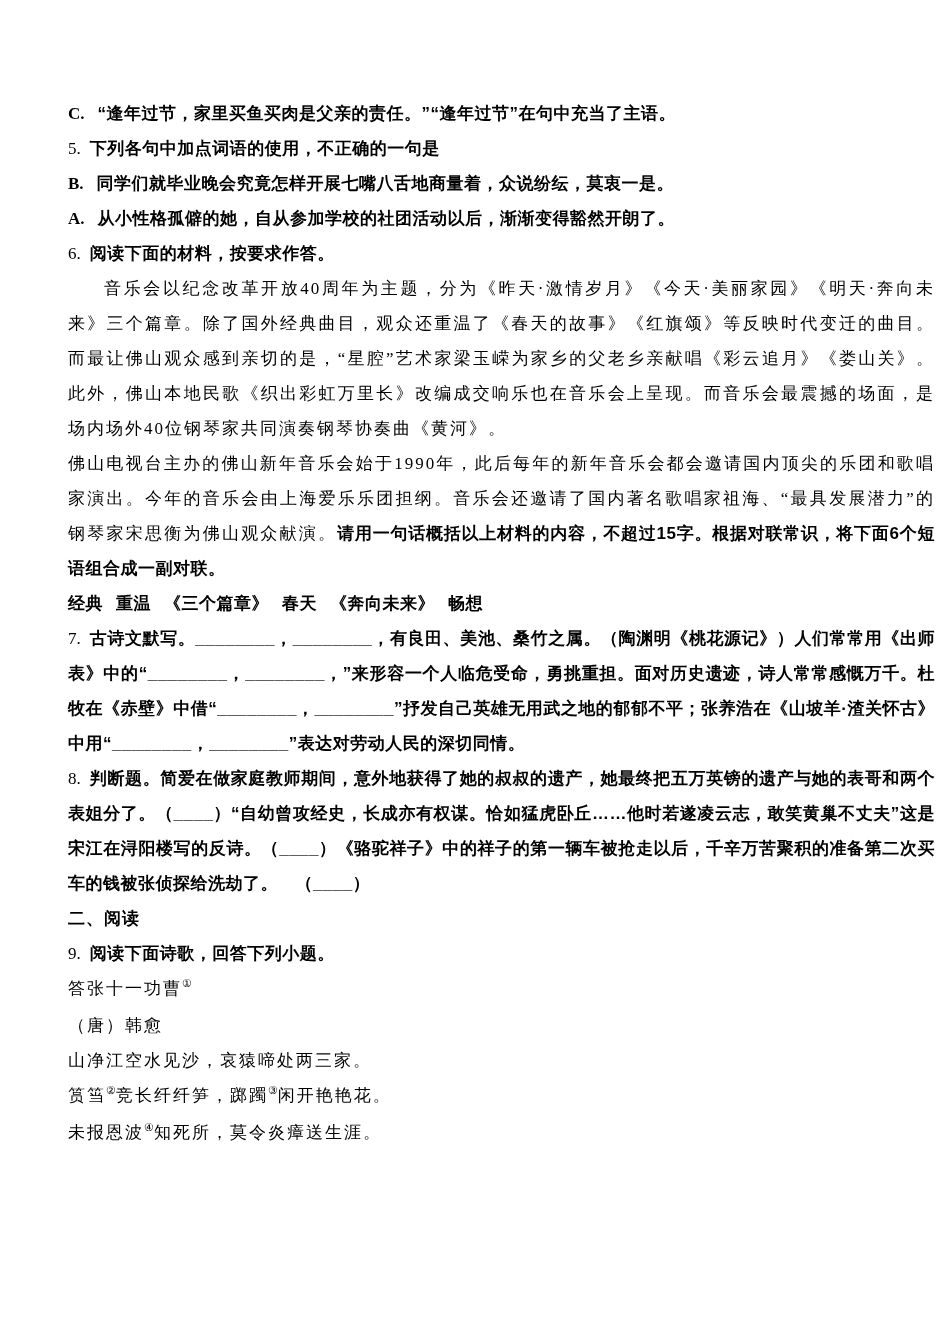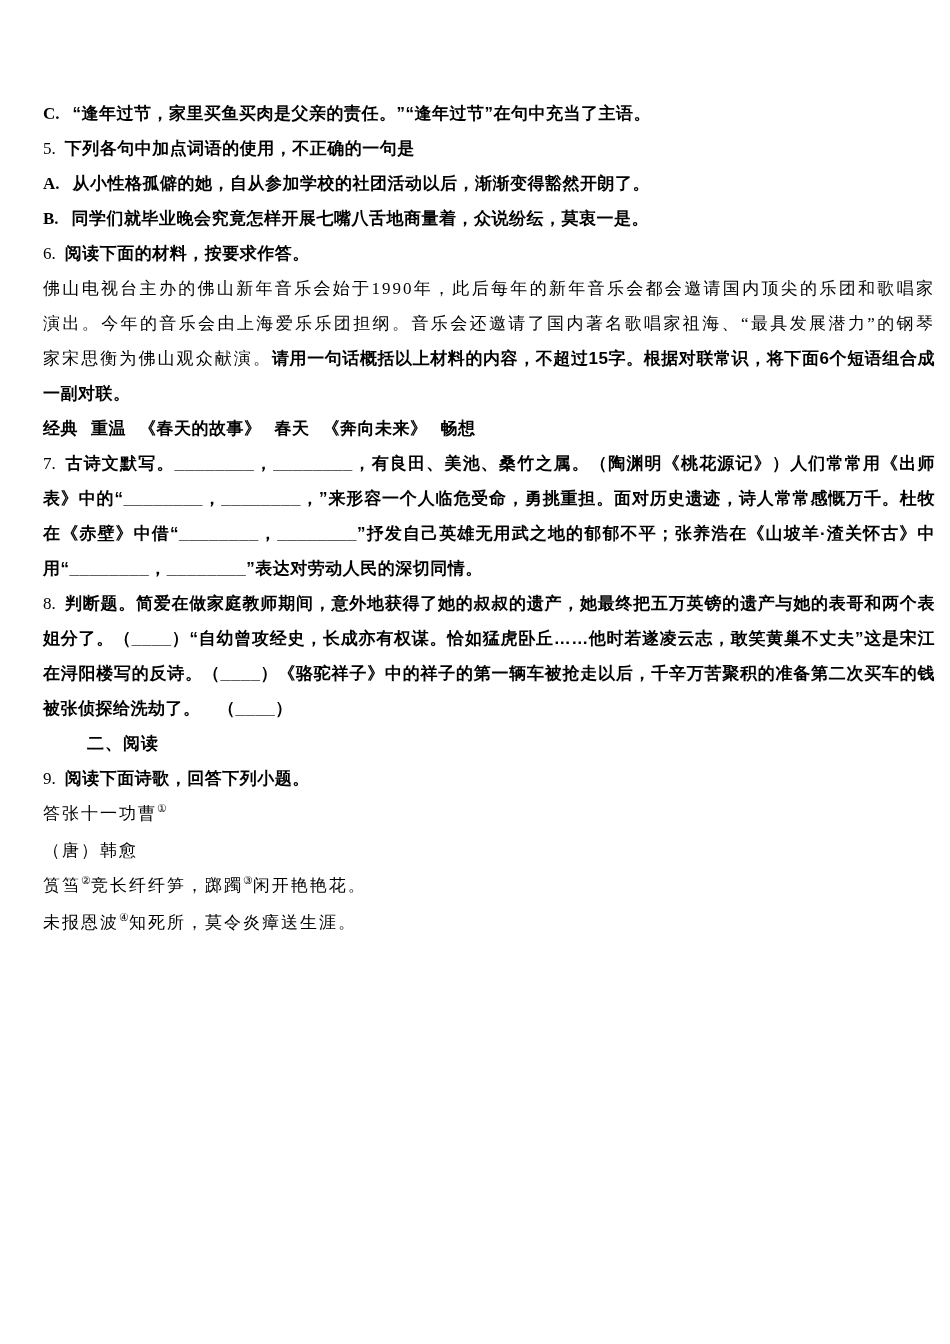--- a/index.html
+++ b/index.html
@@ -7,21 +7,21 @@
     padding: 0;
     background: #ffffff;
   }
   .page {
     position: relative;
     width: 950px;
     height: 1344px;
     box-sizing: border-box;
     background: #ffffff;
     color: #000000;
-    padding: 96px 15px 30px 43px;
+    padding: 96px 15px 30px 68px;
     overflow: hidden;
     font-size: 17px;
     line-height: 35px;
   }
   p { margin: 0; padding: 0; text-align: justify; }
   .hei {
     font-family: "Liberation Sans", sans-serif;
     font-weight: bold;
     letter-spacing: 0.5px;
   }
@@ -43,44 +43,46 @@
     padding-right: 13px;
   }
   .indent { text-indent: 36px; }
   .sup {
     font-size: 11px;
     position: relative;
     top: -7px;
     letter-spacing: 0;
   }
   .phrase { margin-right: 13px; }
-  .section-heading { letter-spacing: 1px; margin-left: 44px; }
+  .section-heading { letter-spacing: 1px; }
 </style>
 </head>
 <body>
 
 <div class="page">
 
   <p class="hei"><span class="opt-label">C.</span><span>“逢年过节，家里买鱼买肉是父亲的责任。”“逢年过节”在句中充当了主语。</span></p>
 
   <p class="hei"><span class="qnum">5.</span><span>下列各句中加点词语的使用，不正确的一句是</span></p>
+  <p class="hei"><span class="opt-label">B.</span><span>同学们就毕业晚会究竟怎样开展七嘴八舌地商量着，众说纷纭，莫衷一是。</span></p>
   <p class="hei"><span class="opt-label">A.</span><span>从小性格孤僻的她，自从参加学校的社团活动以后，渐渐变得豁然开朗了。</span></p>
-  <p class="hei"><span class="opt-label">B.</span><span>同学们就毕业晚会究竟怎样开展七嘴八舌地商量着，众说纷纭，莫衷一是。</span></p>
 
   <p class="hei"><span class="qnum">6.</span><span>阅读下面的材料，按要求作答。</span></p>
+  <p class="kai indent">音乐会以纪念改革开放40周年为主题，分为《昨天·激情岁月》《今天·美丽家园》《明天·奔向未来》三个篇章。除了国外经典曲目，观众还重温了《春天的故事》《红旗颂》等反映时代变迁的曲目。而最让佛山观众感到亲切的是，“星腔”艺术家梁玉嵘为家乡的父老乡亲献唱《彩云追月》《娄山关》。此外，佛山本地民歌《织出彩虹万里长》改编成交响乐也在音乐会上呈现。而音乐会最震撼的场面，是场内场外40位钢琴家共同演奏钢琴协奏曲《黄河》。</p>
   <p><span class="kai">佛山电视台主办的佛山新年音乐会始于1990年，此后每年的新年音乐会都会邀请国内顶尖的乐团和歌唱家演出。今年的音乐会由上海爱乐乐团担纲。音乐会还邀请了国内著名歌唱家祖海、“最具发展潜力”的钢琴家宋思衡为佛山观众献演。</span><span class="hei">请用一句话概括以上材料的内容，不超过15字。根据对联常识，将下面6个短语组合成一副对联。</span></p>
   <p class="hei">
-    <span class="phrase">经典</span><span class="phrase">重温</span><span class="phrase">《春天的故事》</span><span class="phrase">春天</span><span class="phrase">《奔向未来》</span><span class="phrase">畅想</span>
+    <span class="phrase">经典</span><span class="phrase">重温</span><span class="phrase">《三个篇章》</span><span class="phrase">春天</span><span class="phrase">《奔向未来》</span><span class="phrase">畅想</span>
   </p>
 
   <p class="hei"><span class="qnum">7.</span><span>古诗文默写。________，________，有良田、美池、桑竹之属。（陶渊明《桃花源记》）人们常常用《出师表》中的“________，________，”来形容一个人临危受命，勇挑重担。面对历史遗迹，诗人常常感慨万千。杜牧在《赤壁》中借“________，________”抒发自己英雄无用武之地的郁郁不平；张养浩在《山坡羊·渣关怀古》中用“________，________”表达对劳动人民的深切同情。</span></p>
 
   <p class="hei"><span class="qnum">8.</span><span>判断题。简爱在做家庭教师期间，意外地获得了她的叔叔的遗产，她最终把五万英镑的遗产与她的表哥和两个表姐分了。（____）“自幼曾攻经史，长成亦有权谋。恰如猛虎卧丘……他时若遂凌云志，敢笑黄巢不丈夫”这是宋江在浔阳楼写的反诗。（____）《骆驼祥子》中的祥子的第一辆车被抢走以后，千辛万苦聚积的准备第二次买车的钱被张侦探给洗劫了。　（____）</span></p>
 
   <p class="hei section-heading">二、阅读</p>
 
   <p class="hei"><span class="qnum">9.</span><span>阅读下面诗歌，回答下列小题。</span></p>
   <p class="kai"><span>答张十一功曹</span><span class="sup">①</span></p>
   <p class="kai">（唐）韩愈</p>
+  <p class="kai">山净江空水见沙，哀猿啼处两三家。</p>
   <p class="kai"><span>筼筜</span><span class="sup">②</span><span>竞长纤纤笋，踯躅</span><span class="sup">③</span><span>闲开艳艳花。</span></p>
   <p class="kai"><span>未报恩波</span><span class="sup">④</span><span>知死所，莫令炎瘴送生涯。</span></p>
 
 </div>
 
 </body></html>

